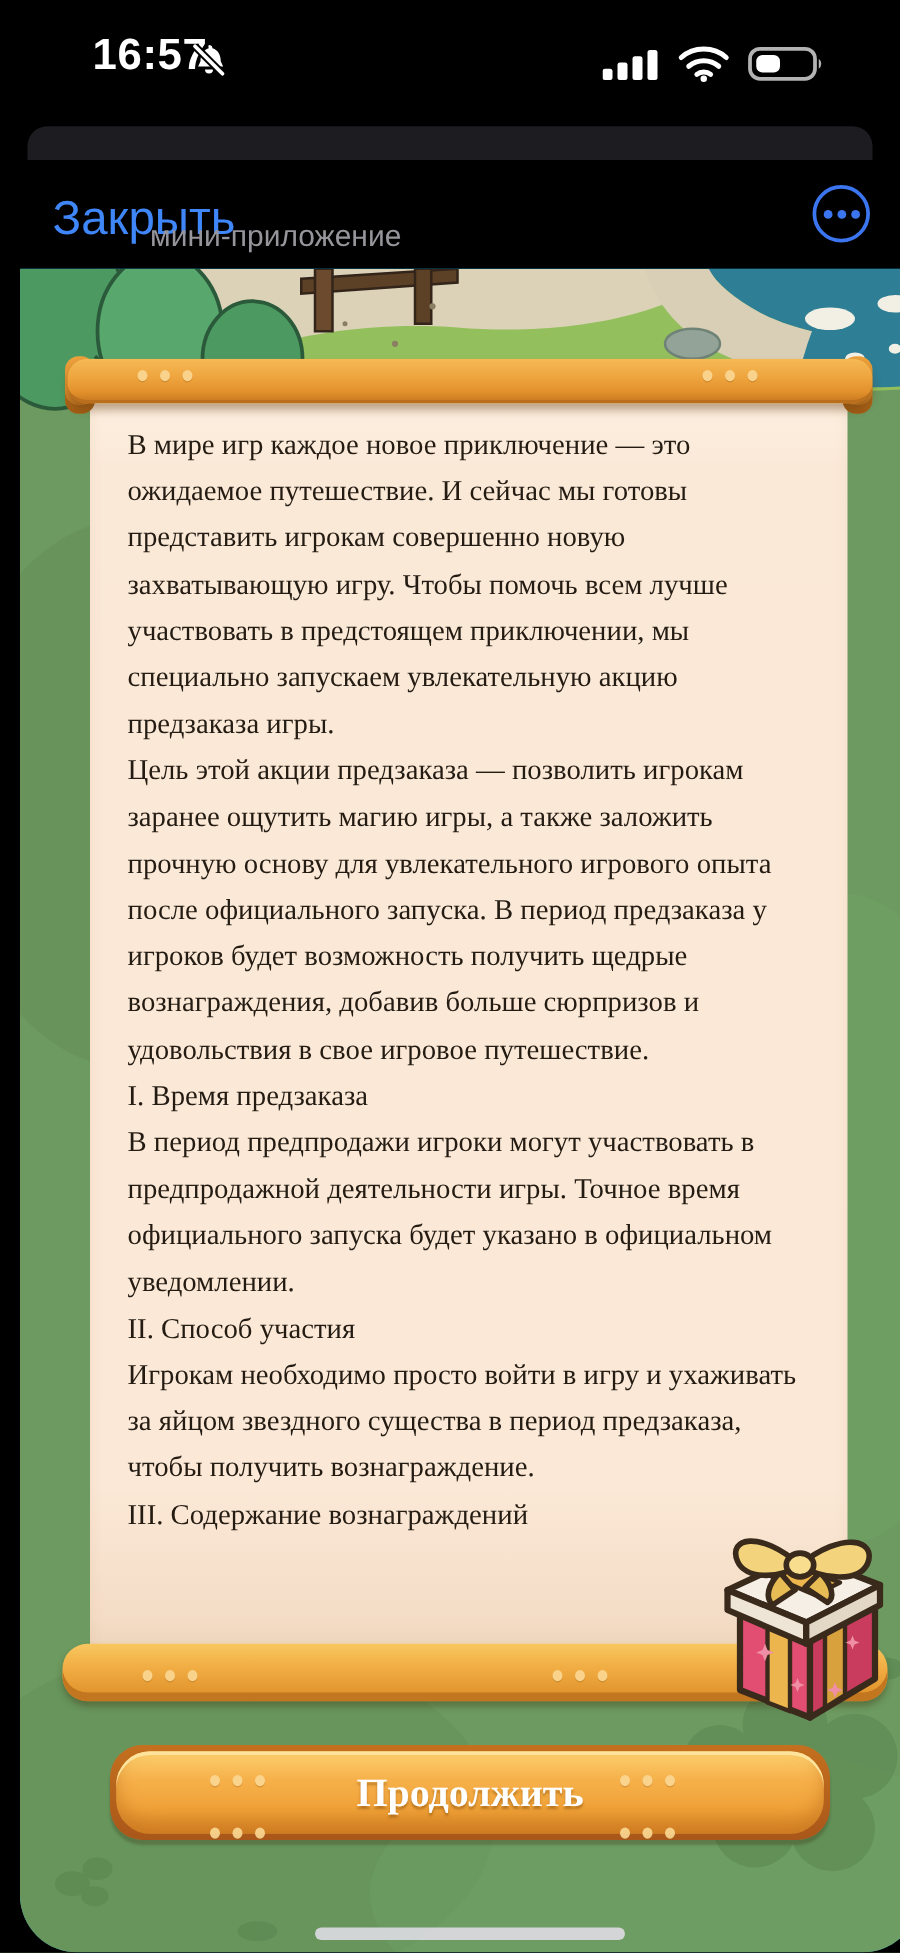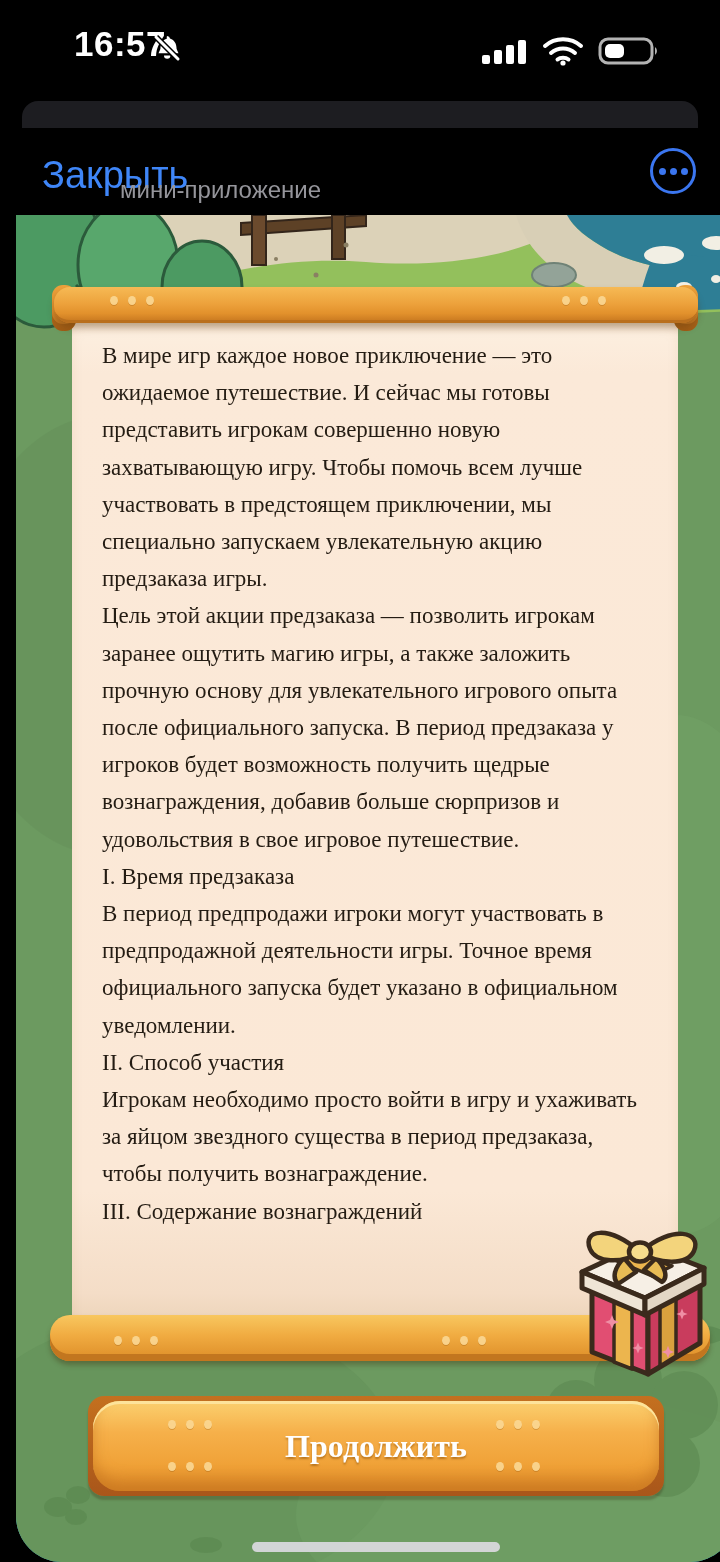--- a/index.html
+++ b/index.html
@@ -43,21 +43,21 @@
   .bar-dots{position:absolute;display:flex;gap:10px;}
   .bar-dots i{width:8px;height:9px;border-radius:50%;background:#fbd894;opacity:.9;
               box-shadow:0 1px 0 rgba(150,90,20,.35);}
   
   .notice{position:absolute;left:86px;top:122px;width:566px;white-space:pre-line;
     font-family:"Liberation Serif","DejaVu Serif",serif;font-size:23px;line-height:37.2px;
     color:#241c13;}
   
   .gift{position:absolute;left:538px;top:1001px;}
   
-  .cta{position:absolute;left:72px;top:1181px;width:576px;height:100px;border-radius:16px;
+  .cta{position:absolute;left:72px;top:1181px;width:576px;height:76px;border-radius:26px;
     background:linear-gradient(180deg,#c4701f,#a9561a);padding:0;border:0;cursor:pointer;
     box-shadow:0 4px 2px rgba(50,30,8,.25);}
   .cta-in{position:absolute;left:5px;top:5px;right:5px;bottom:5px;border-radius:27px;
     background:linear-gradient(180deg,#fbd06f 0%,#f6b04a 35%,#f0a238 70%,#e08c28 100%);
     box-shadow:inset 0 3px 0 #fde39b,inset 0 -10px 14px rgba(190,110,30,.55);
     display:flex;align-items:center;justify-content:center;}
   .cta-label{font-family:"Liberation Serif","DejaVu Serif",serif;font-size:32px;font-weight:700;
     color:#fff;text-shadow:0 2px 2px rgba(140,80,10,.55);}
   
   .home{position:absolute;left:236px;top:1327px;width:248px;height:10px;border-radius:6px;

